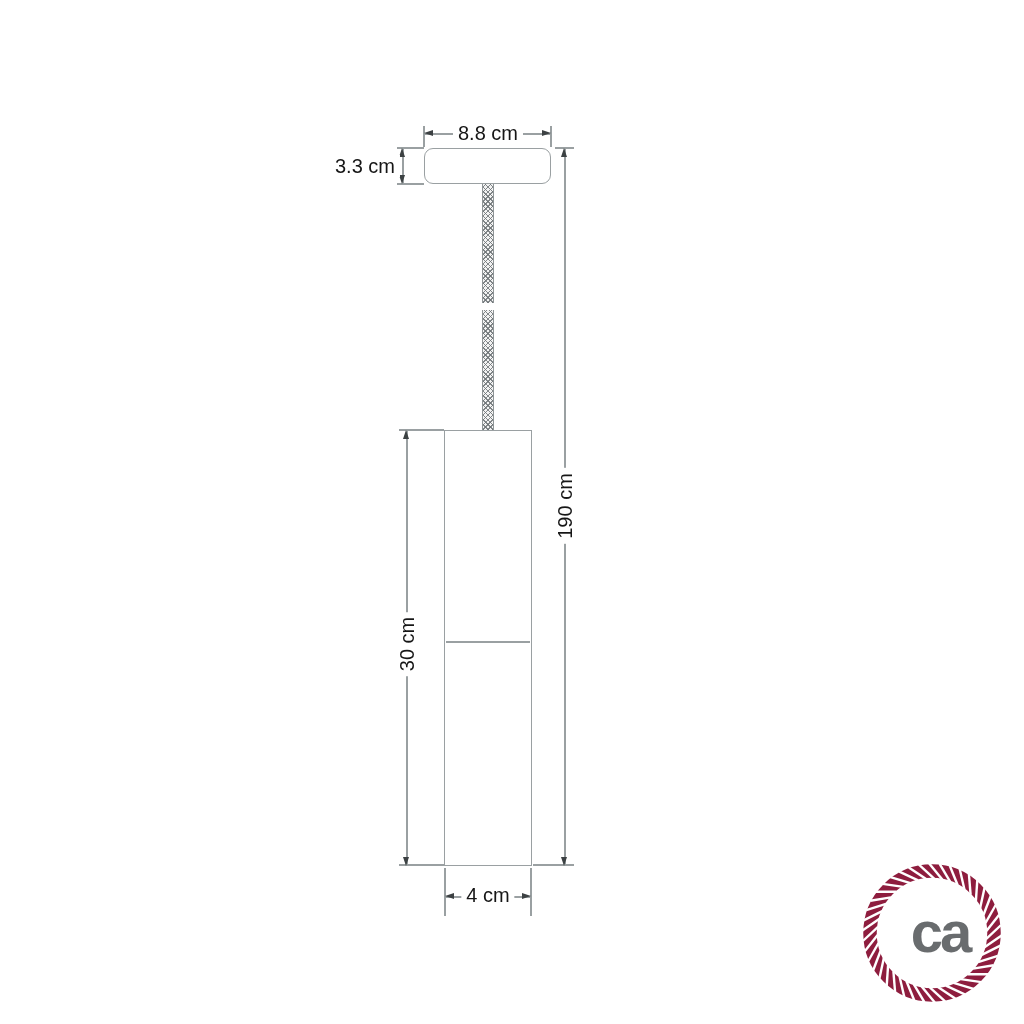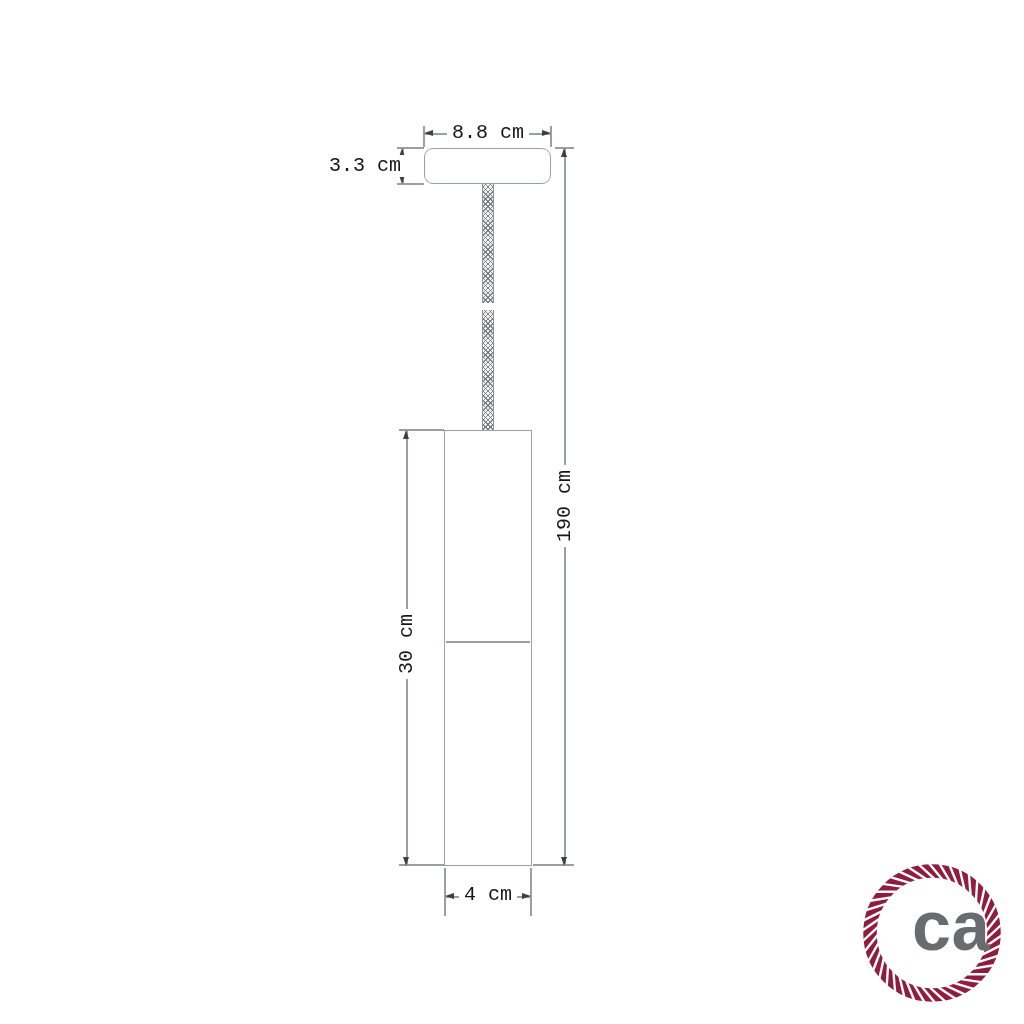--- a/index.html
+++ b/index.html
@@ -2,21 +2,21 @@
 <html style="--background: #ffffff; --line: #9aa0a2; --arrow: #3c4143; --text: #161616; --rope-maroon: #8e1d3e; --logo-gray: #696c6e; --cable-gray: #8f9597;"><head>
 <meta charset="utf-8">
 <style>
   :root{
     --background:#ffffff; --line:#9aa0a2; --arrow:#3c4143; --text:#161616;
     --rope-maroon:#8e1d3e; --logo-gray:#696c6e; --cable-gray:#8f9597;
   }
   html,body{margin:0;padding:0;background:var(--background);}
   .canvas{
     position:relative; width:1024px; height:1024px; background:var(--background);
-    font-family:Liberation Mono, monospace; color:var(--text); overflow:hidden;
+    font-family:Liberation Sans, sans-serif; color:var(--text); overflow:hidden;
   }
   .hline,.vline{position:absolute; background:var(--line);}
   .hline{height:1.5px;} .vline{width:1.5px;}
   .outline{position:absolute; border:1.5px solid var(--line); background:#fff; box-sizing:border-box;}
   .canopy{border-radius:9px;}
   .cable{
     position:absolute; left:482px; width:12px; box-sizing:border-box;
     border-left:1px solid var(--cable-gray); border-right:1px solid var(--cable-gray);
     background:
       repeating-linear-gradient(45deg, rgba(110,116,119,.85) 0 1px, transparent 1px 3.4px),
@@ -30,23 +30,23 @@
   }
   .dim-label.rot{transform:translate(-50%,-50%) rotate(-90deg);}
   .ar{position:absolute; width:0; height:0;}
   .ar-left {border-top:3.5px solid transparent; border-bottom:3.5px solid transparent; border-right:9px solid var(--arrow);}
   .ar-right{border-top:3.5px solid transparent; border-bottom:3.5px solid transparent; border-left:9px solid var(--arrow);}
   .ar-up   {border-left:3.5px solid transparent; border-right:3.5px solid transparent; border-bottom:9px solid var(--arrow);}
   .ar-down {border-left:3.5px solid transparent; border-right:3.5px solid transparent; border-top:9px solid var(--arrow);}
   .logo{position:absolute; left:857px; top:858px; width:150px; height:150px;}
   .logo svg{position:absolute; left:0; top:0;}
   .logo-text{
-    position:absolute; left:18px; top:0; width:150px; height:150px;
+    position:absolute; left:8px; top:0; width:150px; height:150px;
     display:flex; align-items:center; justify-content:center;
-    font-size:70px; font-weight:bold; letter-spacing:-3px; color:var(--logo-gray);
+    font-size:58px; font-weight:bold; letter-spacing:-3px; color:var(--logo-gray);
     padding-bottom:4px; box-sizing:border-box;
   }
 </style>
 </head>
 <body>
 
 <div class="canvas">
 
   <div class="outline canopy" style="left:424px; top:148px; width:127px; height:36px;"></div>
 

